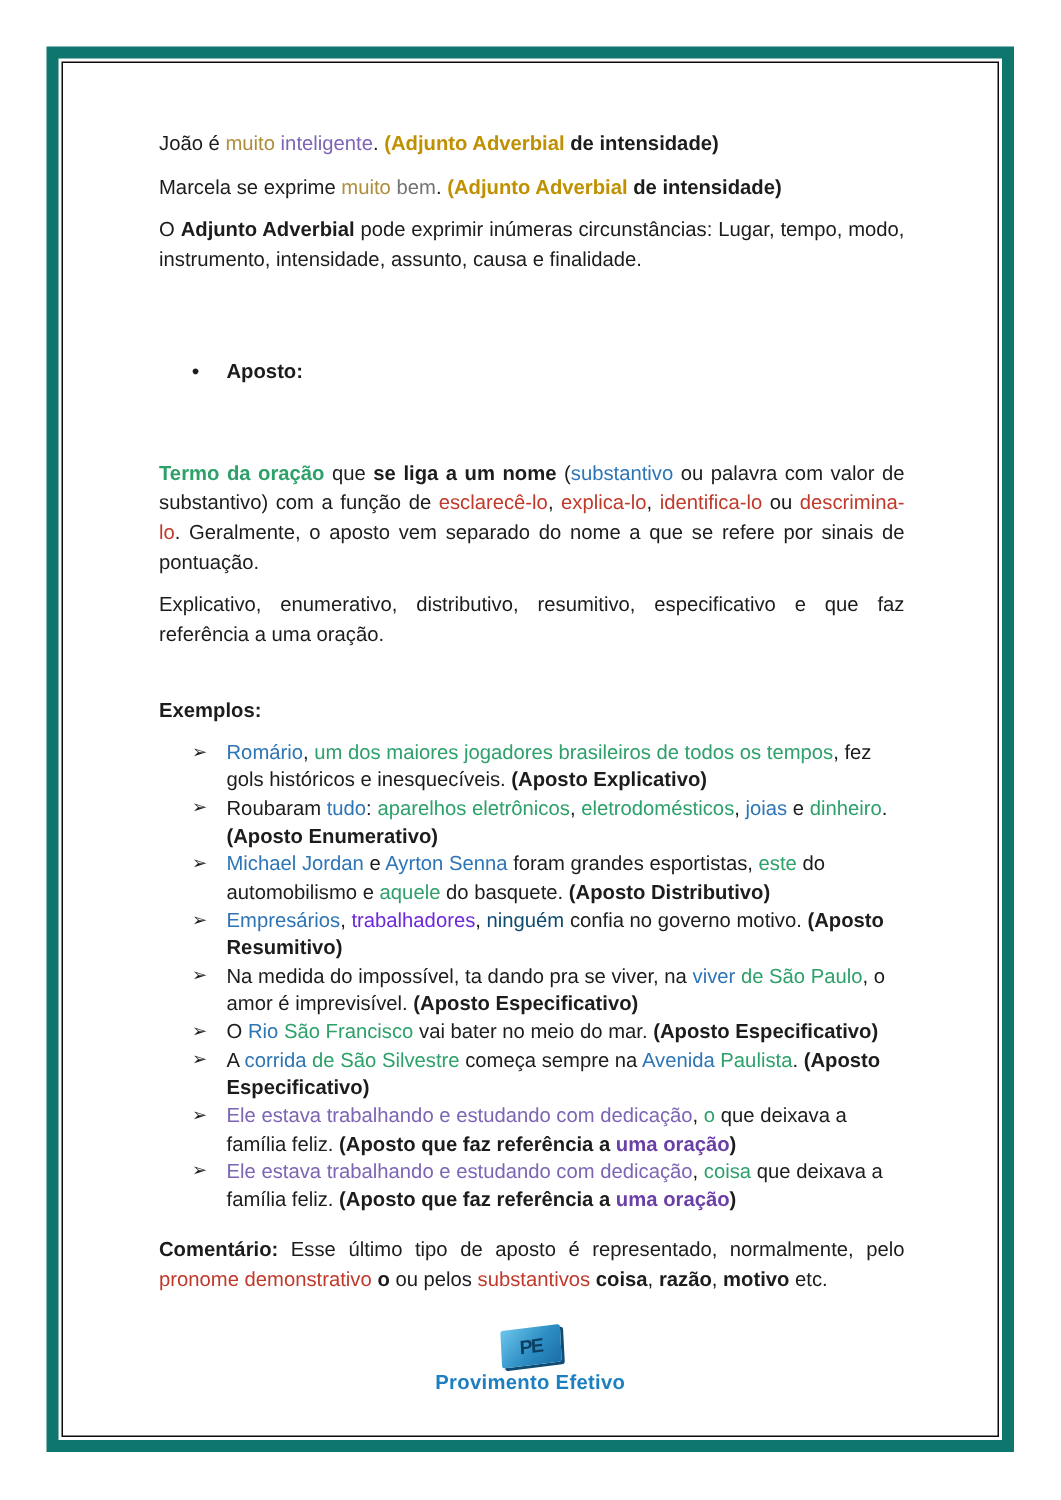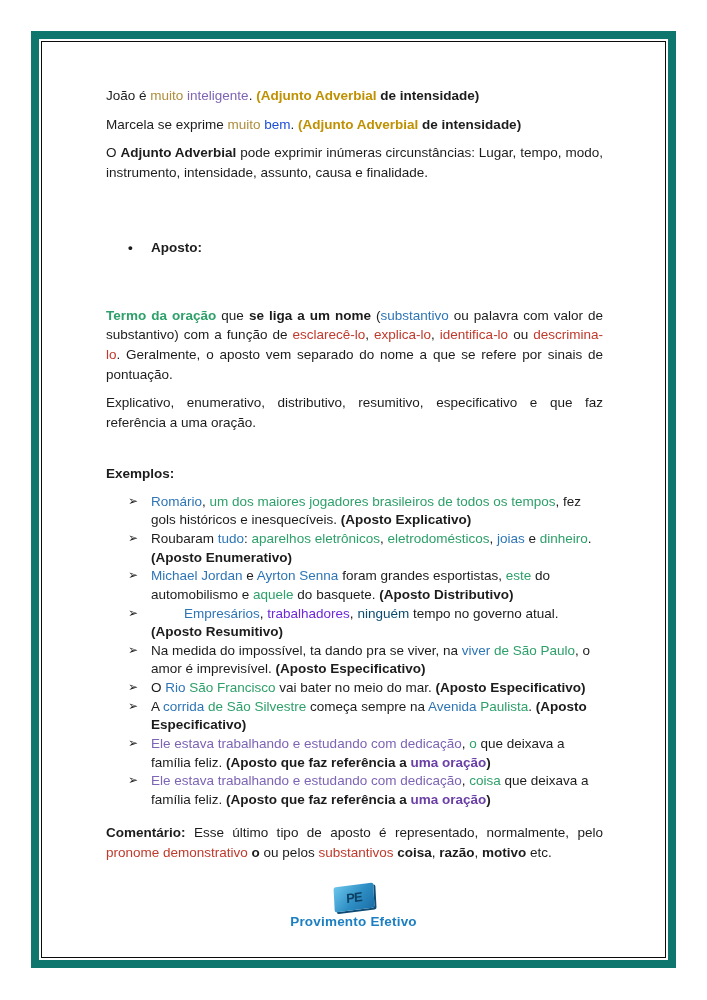--- a/index.html
+++ b/index.html
@@ -40,31 +40,31 @@
   .logo-monogram{font-weight:bold;font-size:13px;letter-spacing:-1px;color:#0d3f63;}
   .logo-name{font-weight:bold;font-size:13.5px;color:#1c7fc2;letter-spacing:0.2px;}
 </style>
 </head>
 <body>
 
 <div class="frame">
   <div class="frame-inner">
     <div class="content">
         <div class="blk para"><span>João é </span><span style="color: rgb(174, 141, 59);">muito</span><span> </span><span style="color: rgb(125, 100, 180);">inteligente</span><span>. </span><span class="b" style="color: rgb(191, 144, 0);">(Adjunto Adverbial</span><span class="b"> de intensidade)</span></div>
-        <div class="blk para"><span>Marcela se exprime </span><span style="color: rgb(174, 141, 59);">muito</span><span> </span><span style="color: #1d4ed8;">bem</span><span>. </span><span class="b" style="color: rgb(191, 144, 0);">(Adjunto Adverbial</span><span class="b"> de intensidade)</span></div>
+        <div class="blk para"><span>Marcela se exprime </span><span style="color: rgb(174, 141, 59);">muito</span><span> </span><span style="color: #737373;">bem</span><span>. </span><span class="b" style="color: rgb(191, 144, 0);">(Adjunto Adverbial</span><span class="b"> de intensidade)</span></div>
         <div class="blk para just"><span>O </span><span class="b">Adjunto Adverbial</span><span> pode exprimir inúmeras circunstâncias: Lugar, tempo, modo, instrumento, intensidade, assunto, causa e finalidade.</span></div>
         <div class="blk bullet-item sp-xl"><span class="marker">•</span><span class="b">Aposto:</span></div>
         <div class="blk para just"><span class="b" style="color: rgb(46, 160, 106);">Termo da oração</span><span> que </span><span class="b">se liga a um nome</span><span> (</span><span style="color: rgb(46, 117, 182);">substantivo</span><span> ou palavra com valor de substantivo) com a função de </span><span style="color: rgb(192, 57, 43);">esclarecê-lo</span><span>, </span><span style="color: rgb(192, 57, 43);">explica-lo</span><span>, </span><span style="color: rgb(192, 57, 43);">identifica-lo</span><span> ou </span><span style="color: rgb(192, 57, 43);">descrimina-lo</span><span>. Geralmente, o aposto vem separado do nome a que se refere por sinais de pontuação.</span></div>
         <div class="blk para just"><span>Explicativo, enumerativo, distributivo, resumitivo, especificativo e que faz referência a uma oração.</span></div>
         <div class="blk heading sp-md"><span class="b">Exemplos:</span></div>
         <div class="arrow-list">
           <div class="arrow-item"><span class="marker">➢</span><span style="color: rgb(46, 117, 182);">Romário</span><span>, </span><span style="color: rgb(46, 160, 106);">um dos maiores jogadores brasileiros de todos os tempos</span><span>, fez gols históricos e inesquecíveis. </span><span class="b">(Aposto Explicativo)</span></div>
           <div class="arrow-item"><span class="marker">➢</span><span>Roubaram </span><span style="color: rgb(46, 117, 182);">tudo</span><span>: </span><span style="color: rgb(46, 160, 106);">aparelhos eletrônicos</span><span>, </span><span style="color: rgb(46, 160, 106);">eletrodomésticos</span><span>, </span><span style="color: rgb(46, 117, 182);">joias</span><span> e </span><span style="color: rgb(46, 160, 106);">dinheiro</span><span>. </span><span class="b">(Aposto Enumerativo)</span></div>
           <div class="arrow-item"><span class="marker">➢</span><span style="color: rgb(46, 117, 182);">Michael Jordan</span><span> e </span><span style="color: rgb(46, 117, 182);">Ayrton Senna</span><span> foram grandes esportistas, </span><span style="color: rgb(46, 160, 106);">este</span><span> do automobilismo e </span><span style="color: rgb(46, 160, 106);">aquele</span><span> do basquete. </span><span class="b">(Aposto Distributivo)</span></div>
-          <div class="arrow-item"><span class="marker">➢</span><span style="color: rgb(46, 117, 182); margin-left: 33px;">Empresários</span><span>, </span><span style="color: #6d28d9;">trabalhadores</span><span>, </span><span style="color: #0c4a6e;">ninguém</span><span> tempo no governo atual. </span><span class="b">(Aposto Resumitivo)</span></div>
+          <div class="arrow-item"><span class="marker">➢</span><span style="color: rgb(46, 117, 182);">Empresários</span><span>, </span><span style="color: #6d28d9;">trabalhadores</span><span>, </span><span style="color: #0c4a6e;">ninguém</span><span> confia no governo motivo. </span><span class="b">(Aposto Resumitivo)</span></div>
           <div class="arrow-item"><span class="marker">➢</span><span>Na medida do impossível, ta dando pra se viver, na </span><span style="color: rgb(46, 117, 182);">viver</span><span> </span><span style="color: rgb(46, 160, 106);">de São Paulo</span><span>, o amor é imprevisível. </span><span class="b">(Aposto Especificativo)</span></div>
           <div class="arrow-item"><span class="marker">➢</span><span>O </span><span style="color: rgb(46, 117, 182);">Rio</span><span> </span><span style="color: rgb(46, 160, 106);">São Francisco</span><span> vai bater no meio do mar. </span><span class="b">(Aposto Especificativo)</span></div>
           <div class="arrow-item"><span class="marker">➢</span><span>A </span><span style="color: rgb(46, 117, 182);">corrida</span><span> </span><span style="color: rgb(46, 160, 106);">de São Silvestre</span><span> começa sempre na </span><span style="color: rgb(46, 117, 182);">Avenida</span><span> </span><span style="color: rgb(46, 160, 106);">Paulista</span><span>. </span><span class="b">(Aposto Especificativo)</span></div>
           <div class="arrow-item"><span class="marker">➢</span><span style="color: rgb(125, 100, 180);">Ele estava trabalhando e estudando com dedicação</span><span>, </span><span style="color: rgb(46, 160, 106);">o</span><span> que deixava a família feliz. </span><span class="b">(Aposto que faz referência a </span><span class="b" style="color: rgb(106, 63, 166);">uma oração</span><span class="b">)</span></div>
           <div class="arrow-item"><span class="marker">➢</span><span style="color: rgb(125, 100, 180);">Ele estava trabalhando e estudando com dedicação</span><span>, </span><span style="color: rgb(46, 160, 106);">coisa</span><span> que deixava a família feliz. </span><span class="b">(Aposto que faz referência a </span><span class="b" style="color: rgb(106, 63, 166);">uma oração</span><span class="b">)</span></div>
         </div>
         <div class="blk para just sp-sm"><span class="b">Comentário:</span><span> Esse último tipo de aposto é representado, normalmente, pelo </span><span style="color: rgb(192, 57, 43);">pronome demonstrativo</span><span> </span><span class="b">o</span><span> ou pelos </span><span style="color: rgb(192, 57, 43);">substantivos</span><span> </span><span class="b">coisa</span><span>, </span><span class="b">razão</span><span>, </span><span class="b">motivo</span><span> etc.</span></div>
       </div>
     <div class="logo-wrap">
       <div class="logo-icon">

